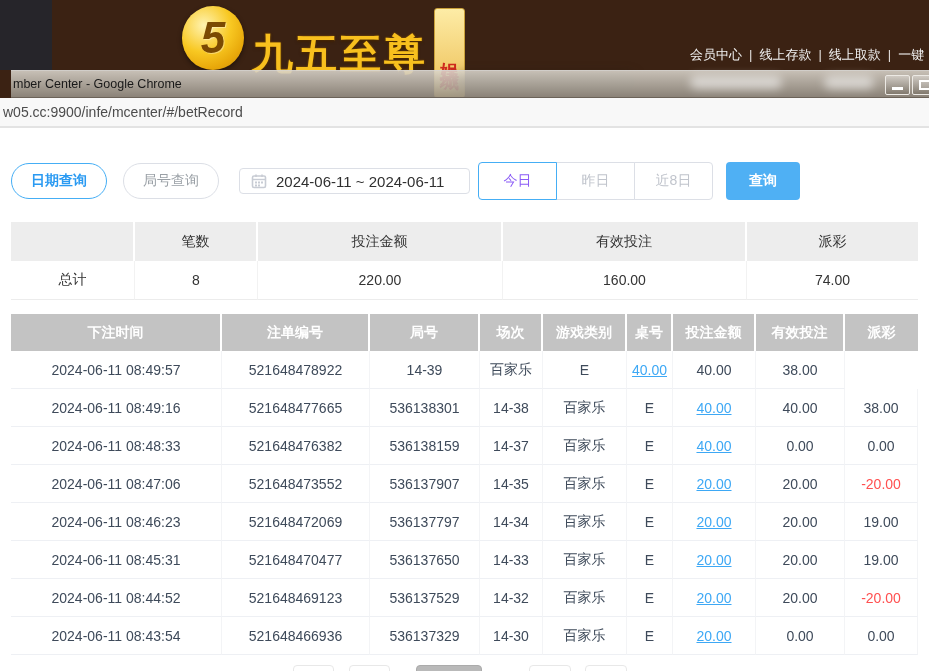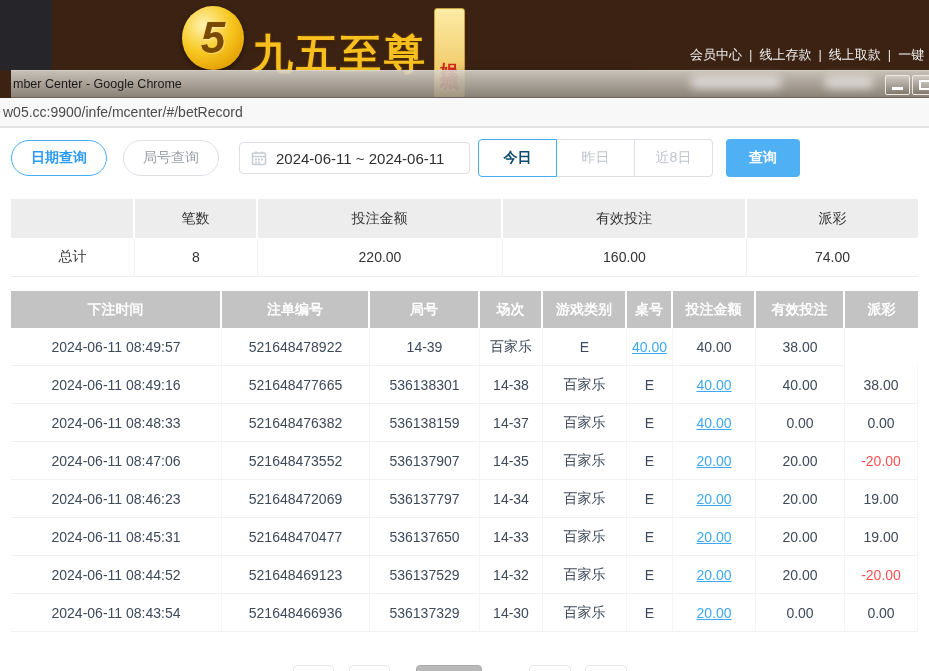--- a/index.html
+++ b/index.html
@@ -41,37 +41,37 @@
   .win-btn.max { right:3px; align-items:center; }
   .glyph-min { width:11px; height:3px; background:#fff; margin-bottom:4px; }
   .glyph-max { width:12px; height:10px; border:2px solid #fff; background:rgba(255,255,255,.15); }
 
   
   .urlbar { position:absolute; top:98px; left:0; width:929px; height:30px; background:#f8f8f8;
     border-bottom:2px solid #e3e3e3; display:flex; align-items:center; padding-left:3px;
     font-size:14px; color:#4c4c4c; }
 
   
-  .content { position:absolute; top:116px; left:0; width:929px; padding:1px 11px; }
+  .content { position:absolute; top:128px; left:0; width:929px; padding:12px 11px; }
 
   .filter-row { margin-top:22px; display:flex; align-items:center; }
   .pill { height:36px; padding:0 19px; border-radius:18px; border:1px solid #dcdfe6; background:#fff;
     color:#9aa0a6; font-size:14px; font-family:inherit; cursor:pointer; }
   .pill.active { border-color:#45aef5; color:#2a9af2; font-weight:700; }
   .pill + .pill { margin-left:16px; }
-  .date-input { margin-left:20px; width:231px; height:32px; border:1px solid #dcdfe6; border-radius:4px;
+  .date-input { margin-left:20px; width:231px; height:26px; border:1px solid #dcdfe6; border-radius:4px;
     display:flex; align-items:center; padding:0 11px; gap:9px; color:#303030; font-size:15px;
     background:#fff; cursor:pointer; }
   .cal-icon { display:inline-flex; }
   .quick-group { margin-left:8px; display:flex; }
   .qbtn { width:79px; height:38px; border:1px solid #dcdfe6; background:#fff; color:#c0c4cc;
     font-size:14px; font-family:inherit; margin-left:-1px; cursor:pointer; position:relative; }
   .qbtn:first-child { border-radius:4px 0 0 4px; margin-left:0; }
   .qbtn:last-child { border-radius:0 4px 4px 0; }
-  .qbtn.active { border-color:#45aef5; color:#0c4a6e; z-index:2;font-weight:bold; }
+  .qbtn.active { border-color:#45aef5; color:#8b5cf6; z-index:2; }
   .search-btn { margin-left:13px; width:74px; height:38px; background:#4fb0f4; border:none; border-radius:4px;
     color:#fff; font-size:14px; font-weight:700; font-family:inherit; cursor:pointer; }
 
   
   .sum-table { margin-top:22px; width:907px; }
   .sum-grid { display:grid; grid-template-columns:124fr 123fr 245fr 244fr 171fr; }
   .sum-h { background:#ededed; height:39px; display:flex; align-items:center; justify-content:center;
     font-size:14px; color:#333; border-right:2px solid #fff; }
   .sum-h:last-child { border-right:none; }
   .sum-c { background:#fff; height:39px; display:flex; align-items:center; justify-content:center;

